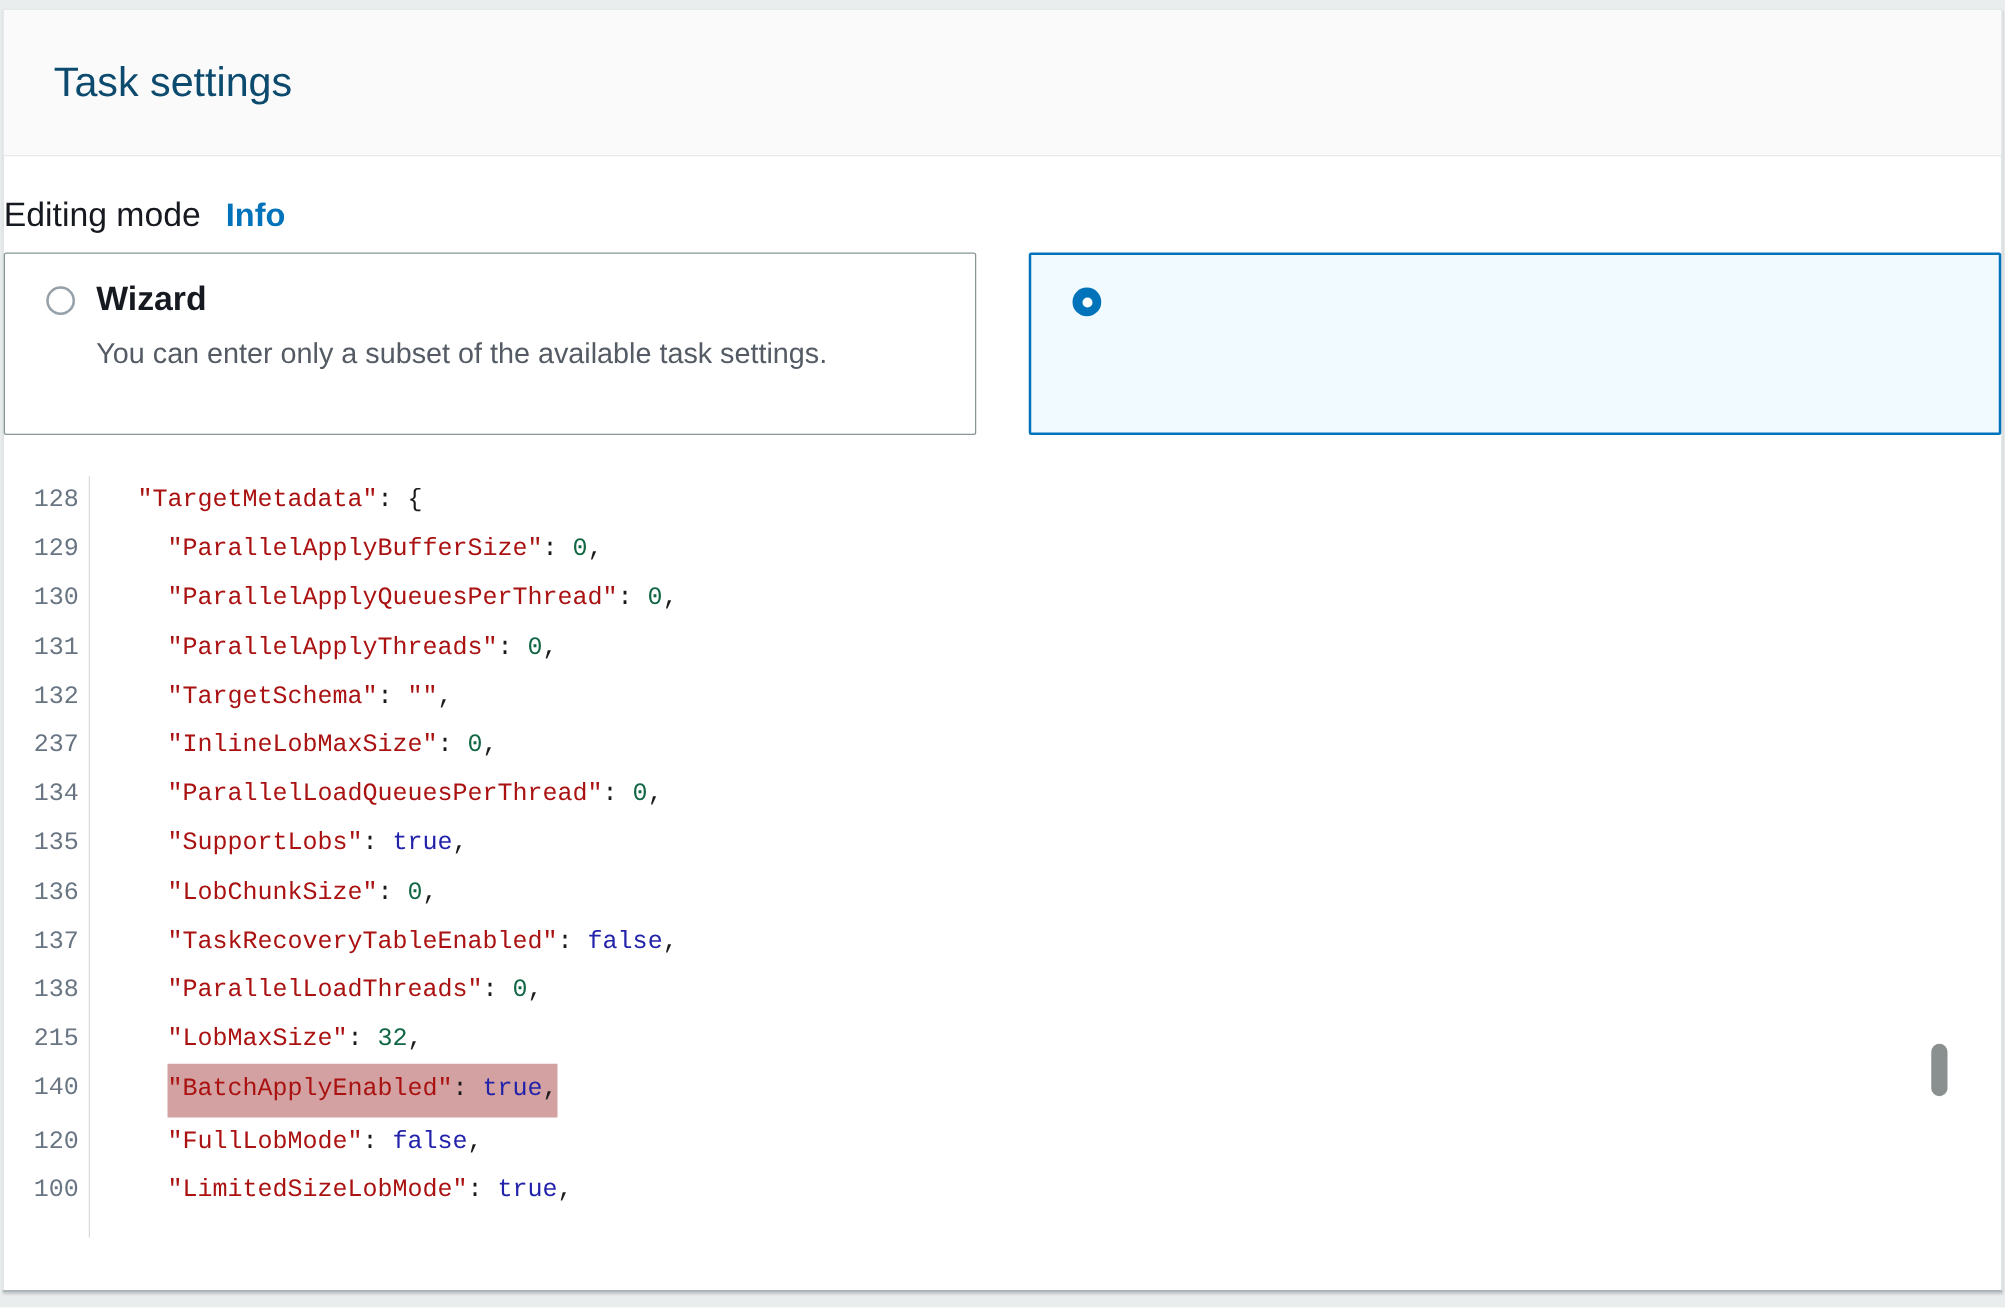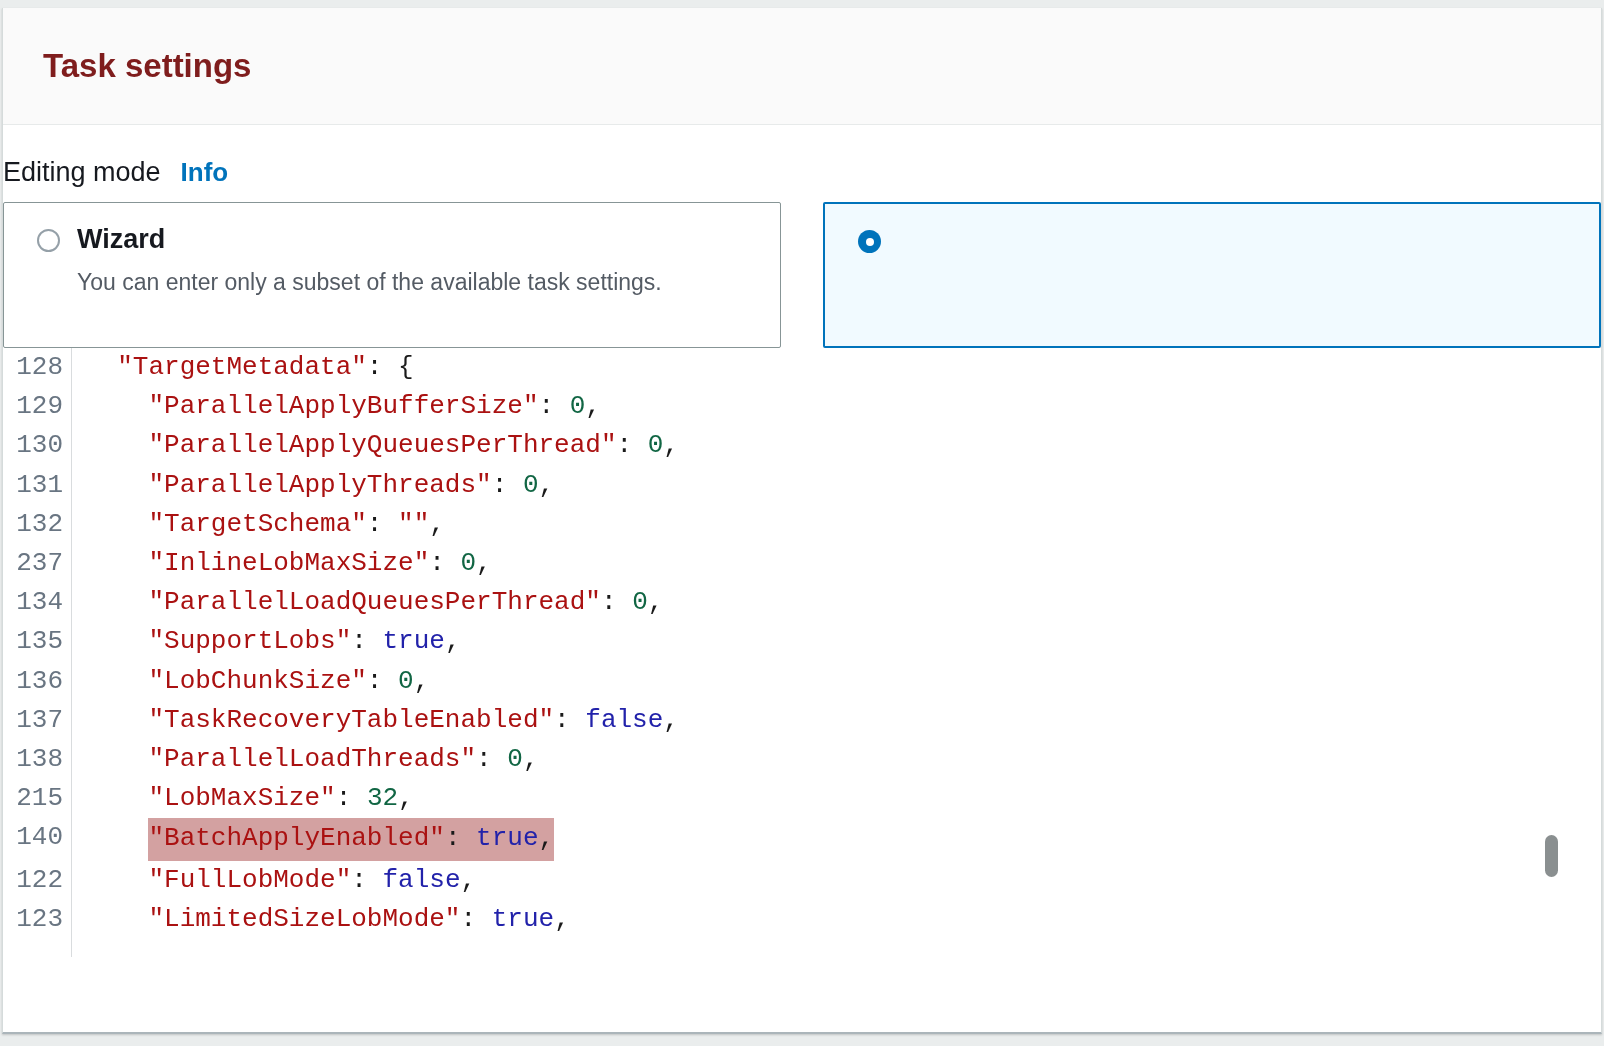--- a/index.html
+++ b/index.html
@@ -26,22 +26,22 @@
   .panel-header {
     height: 117px;
     background: #fafafa;
     border-bottom: 1px solid #e7eaea;
     display: flex;
     align-items: center;
     padding-left: 40px;
   }
   .panel-title {
     font-size: 33px;
-    font-weight: 700;
-    color: #7f1d1d;
+    font-weight: 400;
+    color: #0c4a6e;
   }
 
   .panel-body { }
 
   .editing-mode-row {
     margin-top: 32px;
     display: flex;
     align-items: baseline;
   }
   .editing-mode-label { font-size: 27px; color: #16191f; }
@@ -96,24 +96,25 @@
   .option-label { font-size: 27px; font-weight: 700; color: #16191f; }
   .option-desc {
     margin-top: 9px;
     font-size: 23px;
     line-height: 37px;
     color: #545b64;
     max-width: 625px;
   }
 
   .editor {
+    margin-top: 33px;
     position: relative;
     padding-bottom: 18px;
     font-family: "Liberation Mono", "DejaVu Sans Mono", monospace;
-    font-size: 26px;
+    font-size: 20px;
     line-height: 39.2px;
     cursor: text;
   }
   .editor::before {
     content: "";
     position: absolute;
     left: 68px; top: 0; bottom: 0;
     width: 1px;
     background: #d9dcde;
   }
@@ -184,22 +185,22 @@
           <div class="code-line"><span class="ln">131</span><span class="code">    <span class="t-s">"ParallelApplyThreads"</span><span class="t-p">: </span><span class="t-n">0</span><span class="t-p">,</span></span></div>
           <div class="code-line"><span class="ln">132</span><span class="code">    <span class="t-s">"TargetSchema"</span><span class="t-p">: </span><span class="t-s">""</span><span class="t-p">,</span></span></div>
           <div class="code-line"><span class="ln">237</span><span class="code">    <span class="t-s">"InlineLobMaxSize"</span><span class="t-p">: </span><span class="t-n">0</span><span class="t-p">,</span></span></div>
           <div class="code-line"><span class="ln">134</span><span class="code">    <span class="t-s">"ParallelLoadQueuesPerThread"</span><span class="t-p">: </span><span class="t-n">0</span><span class="t-p">,</span></span></div>
           <div class="code-line"><span class="ln">135</span><span class="code">    <span class="t-s">"SupportLobs"</span><span class="t-p">: </span><span class="t-a">true</span><span class="t-p">,</span></span></div>
           <div class="code-line"><span class="ln">136</span><span class="code">    <span class="t-s">"LobChunkSize"</span><span class="t-p">: </span><span class="t-n">0</span><span class="t-p">,</span></span></div>
           <div class="code-line"><span class="ln">137</span><span class="code">    <span class="t-s">"TaskRecoveryTableEnabled"</span><span class="t-p">: </span><span class="t-a">false</span><span class="t-p">,</span></span></div>
           <div class="code-line"><span class="ln">138</span><span class="code">    <span class="t-s">"ParallelLoadThreads"</span><span class="t-p">: </span><span class="t-n">0</span><span class="t-p">,</span></span></div>
           <div class="code-line"><span class="ln">215</span><span class="code">    <span class="t-s">"LobMaxSize"</span><span class="t-p">: </span><span class="t-n">32</span><span class="t-p">,</span></span></div>
           <div class="code-line"><span class="ln">140</span><span class="code">    <span class="hl"><span class="t-s">"BatchApplyEnabled"</span><span class="t-p">: </span><span class="t-a">true</span><span class="t-p">,</span></span></span></div>
-          <div class="code-line"><span class="ln">122</span><span class="code">    <span class="t-s">"FullLobMode"</span><span class="t-p">: </span><span class="t-a">false</span><span class="t-p">,</span></span></div>
-          <div class="code-line"><span class="ln">123</span><span class="code">    <span class="t-s">"LimitedSizeLobMode"</span><span class="t-p">: </span><span class="t-a">true</span><span class="t-p">,</span></span></div>
+          <div class="code-line"><span class="ln">120</span><span class="code">    <span class="t-s">"FullLobMode"</span><span class="t-p">: </span><span class="t-a">false</span><span class="t-p">,</span></span></div>
+          <div class="code-line"><span class="ln">100</span><span class="code">    <span class="t-s">"LimitedSizeLobMode"</span><span class="t-p">: </span><span class="t-a">true</span><span class="t-p">,</span></span></div>
         </div>
     </div>
 
   </div>
 
 </div>
 
 <div class="scrollbar-thumb"></div>
 
 </body></html>

